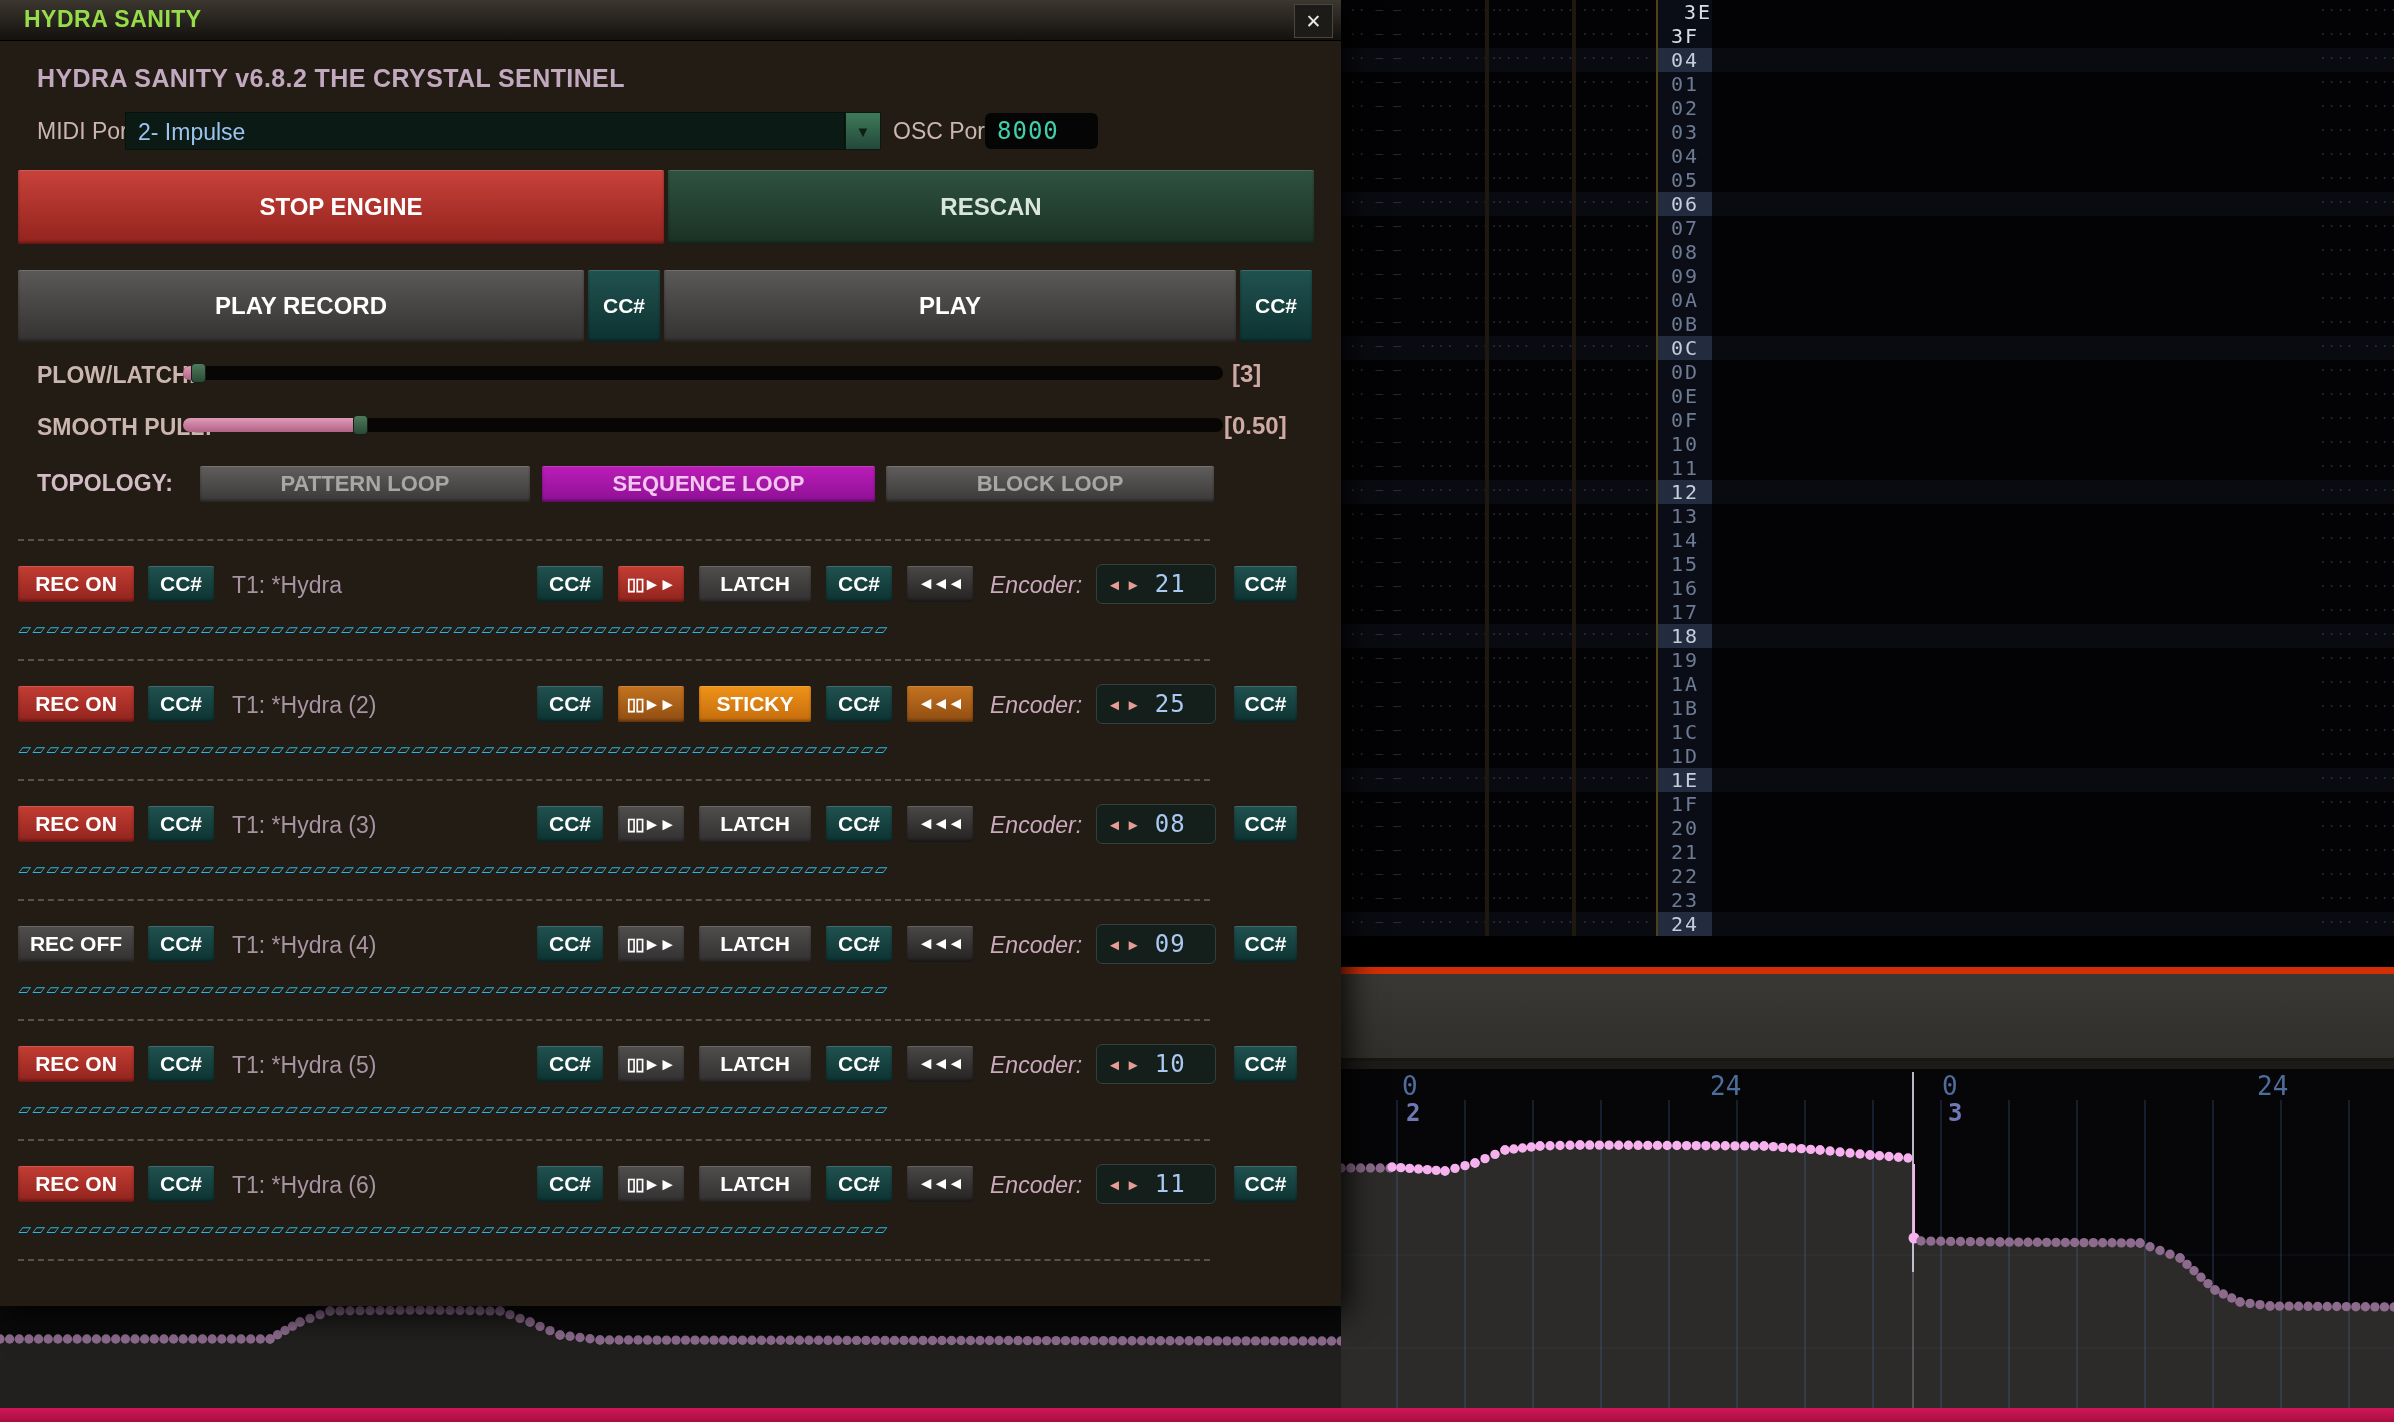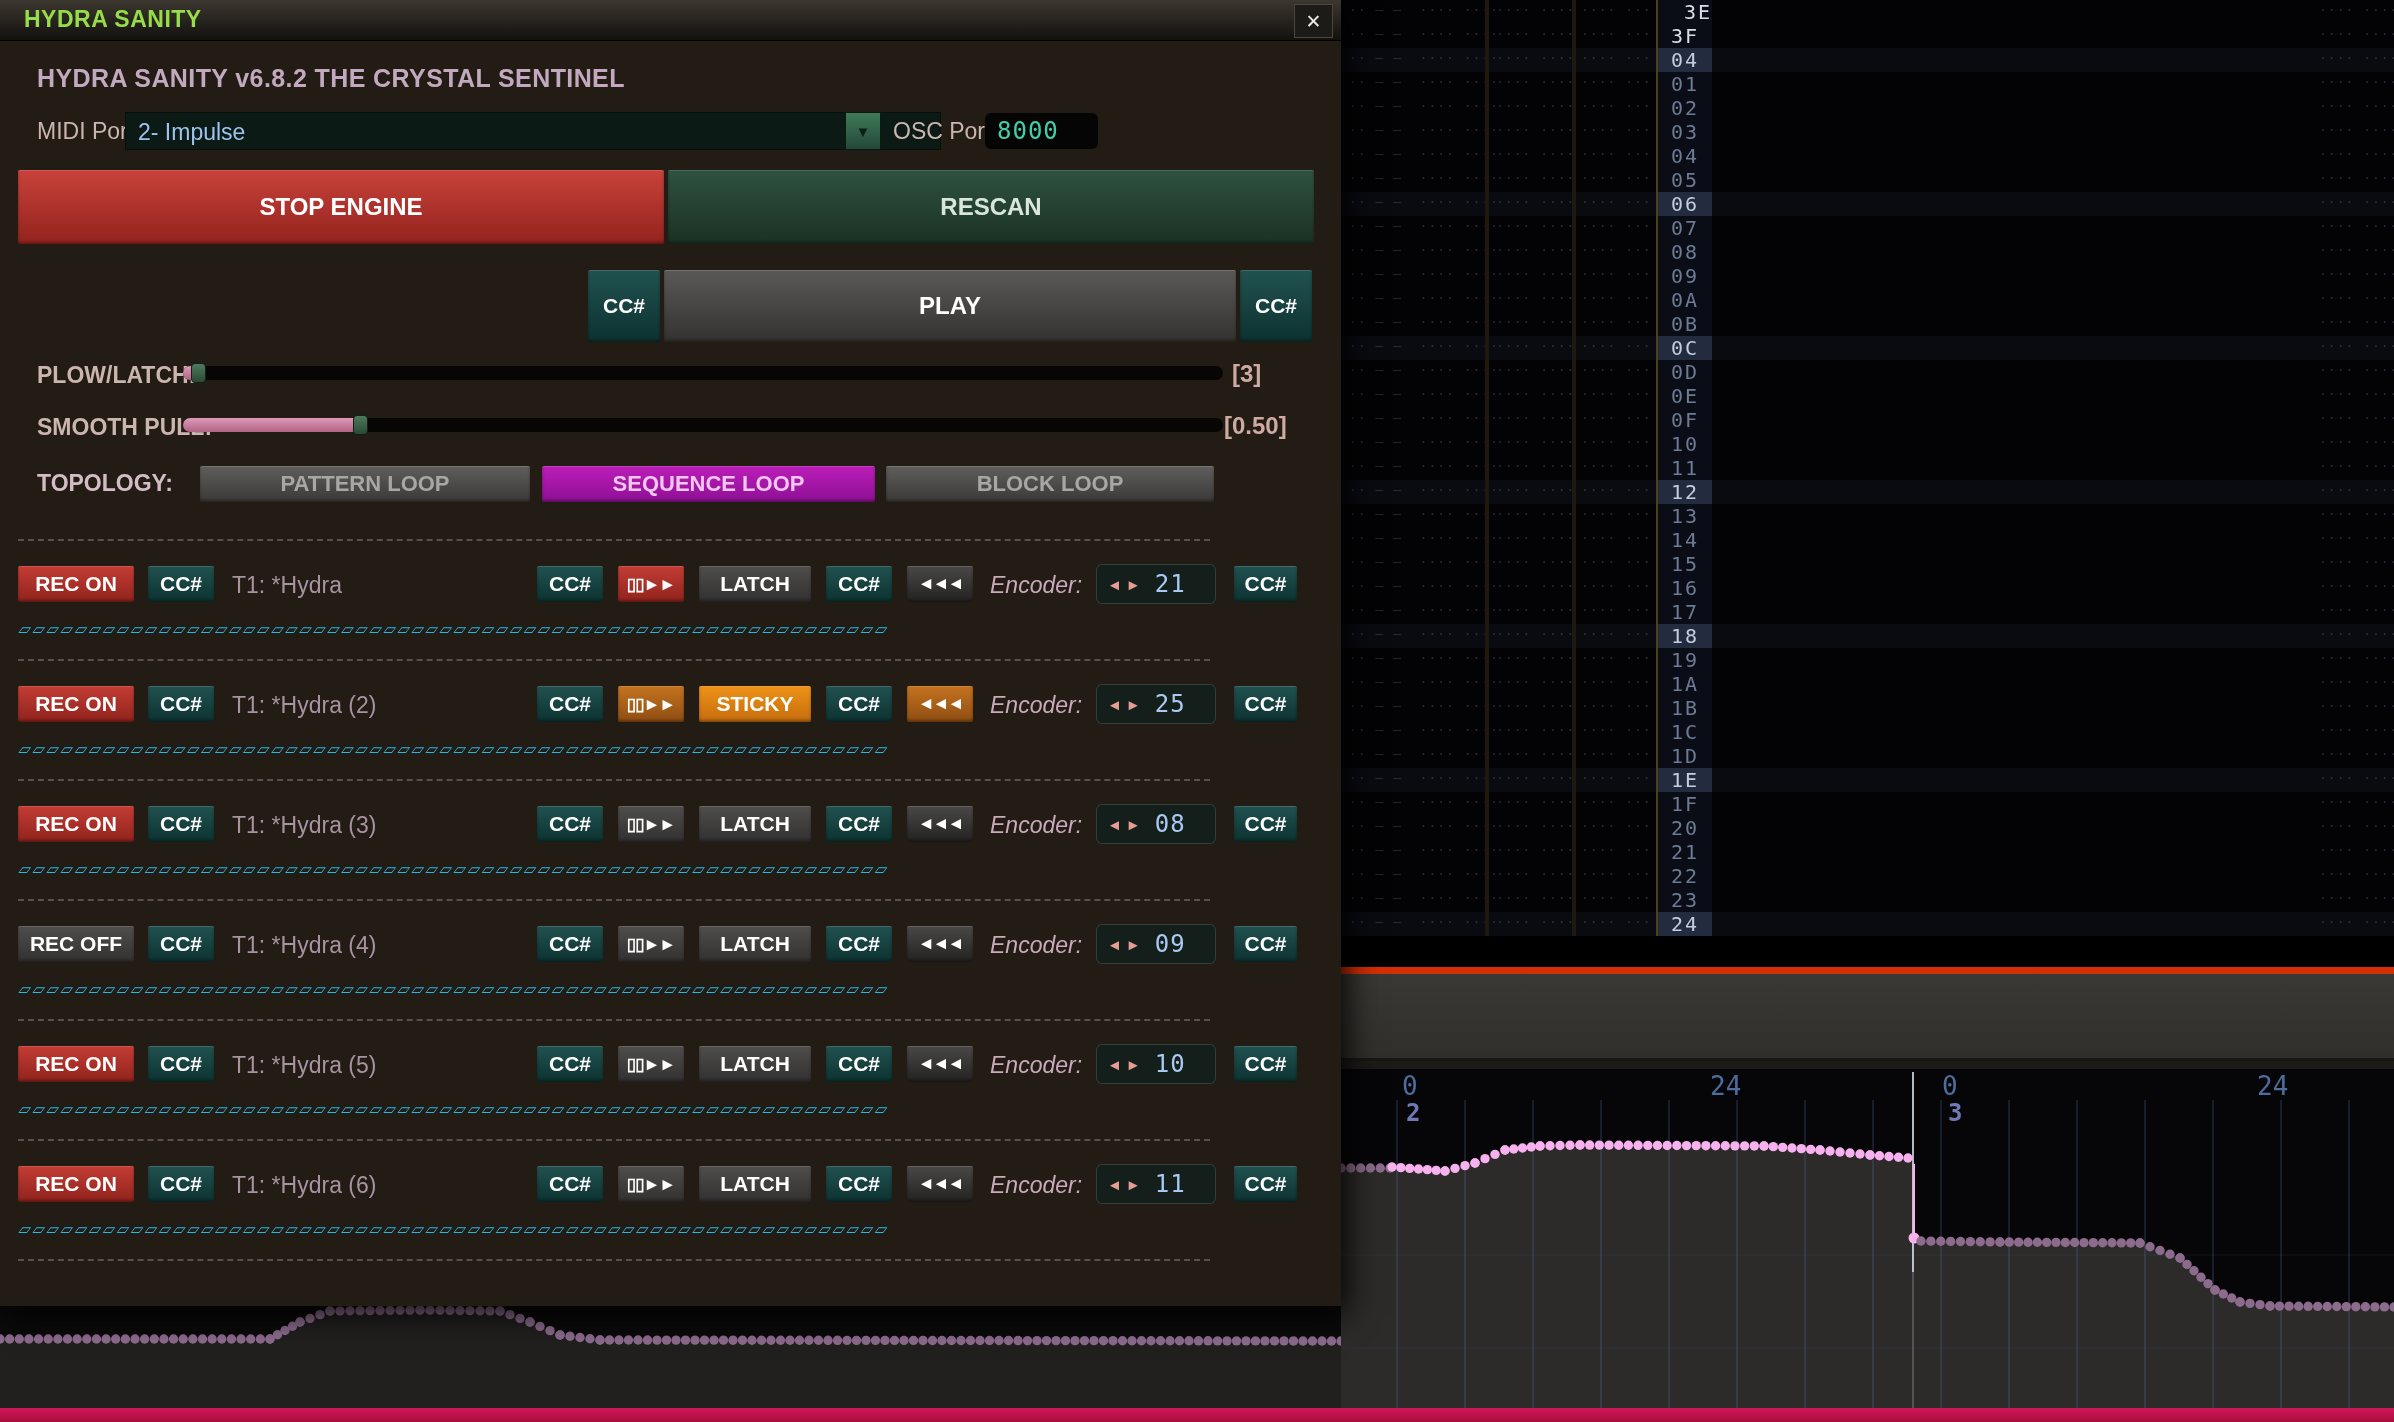--- a/index.html
+++ b/index.html
@@ -41,21 +41,21 @@
           box-shadow:6px 8px 30px rgba(0,0,0,0.9);z-index:20;}
   #titlebar{position:absolute;left:0;top:0;width:1341px;height:40px;
             background:linear-gradient(#3c372f,#13110e);border-bottom:1px solid #000;}
   #title{position:absolute;left:24px;top:6px;font-size:23px;font-weight:bold;color:#97dc49;letter-spacing:.5px;}
   #closebtn{position:absolute;left:1294px;top:4px;width:37px;height:32px;background:#1d1b18;
             border:1px solid #4a463f;color:#e8e8e8;font-size:19px;display:flex;align-items:center;
             justify-content:center;}
   #hdr{position:absolute;left:37px;top:64px;font-size:25px;font-weight:bold;color:#c3a9bf;letter-spacing:.4px;}
 
   .plabel{position:absolute;font-size:23px;color:#cbb6af;}
-  #dd{position:absolute;left:125px;top:112px;width:816px;height:38px;background:#0c1a16;
+  #dd{position:absolute;left:125px;top:112px;width:720px;height:38px;background:#0c1a16;
       border:1px solid #06100d;color:#9cc4ee;font-size:23px;line-height:38px;padding-left:12px;box-sizing:border-box;}
   #ddarrow{position:absolute;left:845px;top:112px;width:36px;height:38px;
            background:linear-gradient(#3f7a58,#24483a);color:#0d2014;font-size:15px;
            display:flex;align-items:center;justify-content:center;border:1px solid #0a1a12;box-sizing:border-box;}
   #oscinput{position:absolute;left:985px;top:113px;width:113px;height:36px;background:#050505;
             border-radius:6px;color:#3fd0a9;font-size:24px;line-height:36px;padding-left:12px;
             box-sizing:border-box;font-family:"DejaVu Sans Mono",monospace;letter-spacing:1px;}
 
   .btn{position:absolute;display:flex;align-items:center;justify-content:center;font-weight:bold;
        color:#fff;border-radius:2px;
@@ -725,20 +725,21 @@
     <div id="hdr">HYDRA SANITY v6.8.2 THE CRYSTAL SENTINEL</div>
 
     <span class="plabel" style="left:37px;top:118px">MIDI Port:</span>
     <div id="dd">2- Impulse</div>
     <div id="ddarrow">▼</div>
     <span class="plabel" style="left:893px;top:118px">OSC Port:</span>
     <div id="oscinput">8000</div>
 
     <div class="btn" id="rescanbtn">RESCAN</div>
     <div class="btn" id="stopbtn">STOP ENGINE</div>
+    <div class="btn" id="playrec">PLAY RECORD</div>
     <div class="btn cc" id="cc-playrec">CC#</div>
     <div class="btn" id="playbtn">PLAY</div>
     <div class="btn cc" id="cc-play">CC#</div>
 
     <span class="plabel" style="left:37px;top:362px;font-weight:bold">PLOW/LATCH:</span>
     <div class="slider-track" style="top:366px">
       <div class="slider-fill" style="width:14px"></div>
       <div class="slider-handle" style="left:8px"></div>
     </div>
     <span class="sval" style="left:1232px;top:360px">[3]</span>

